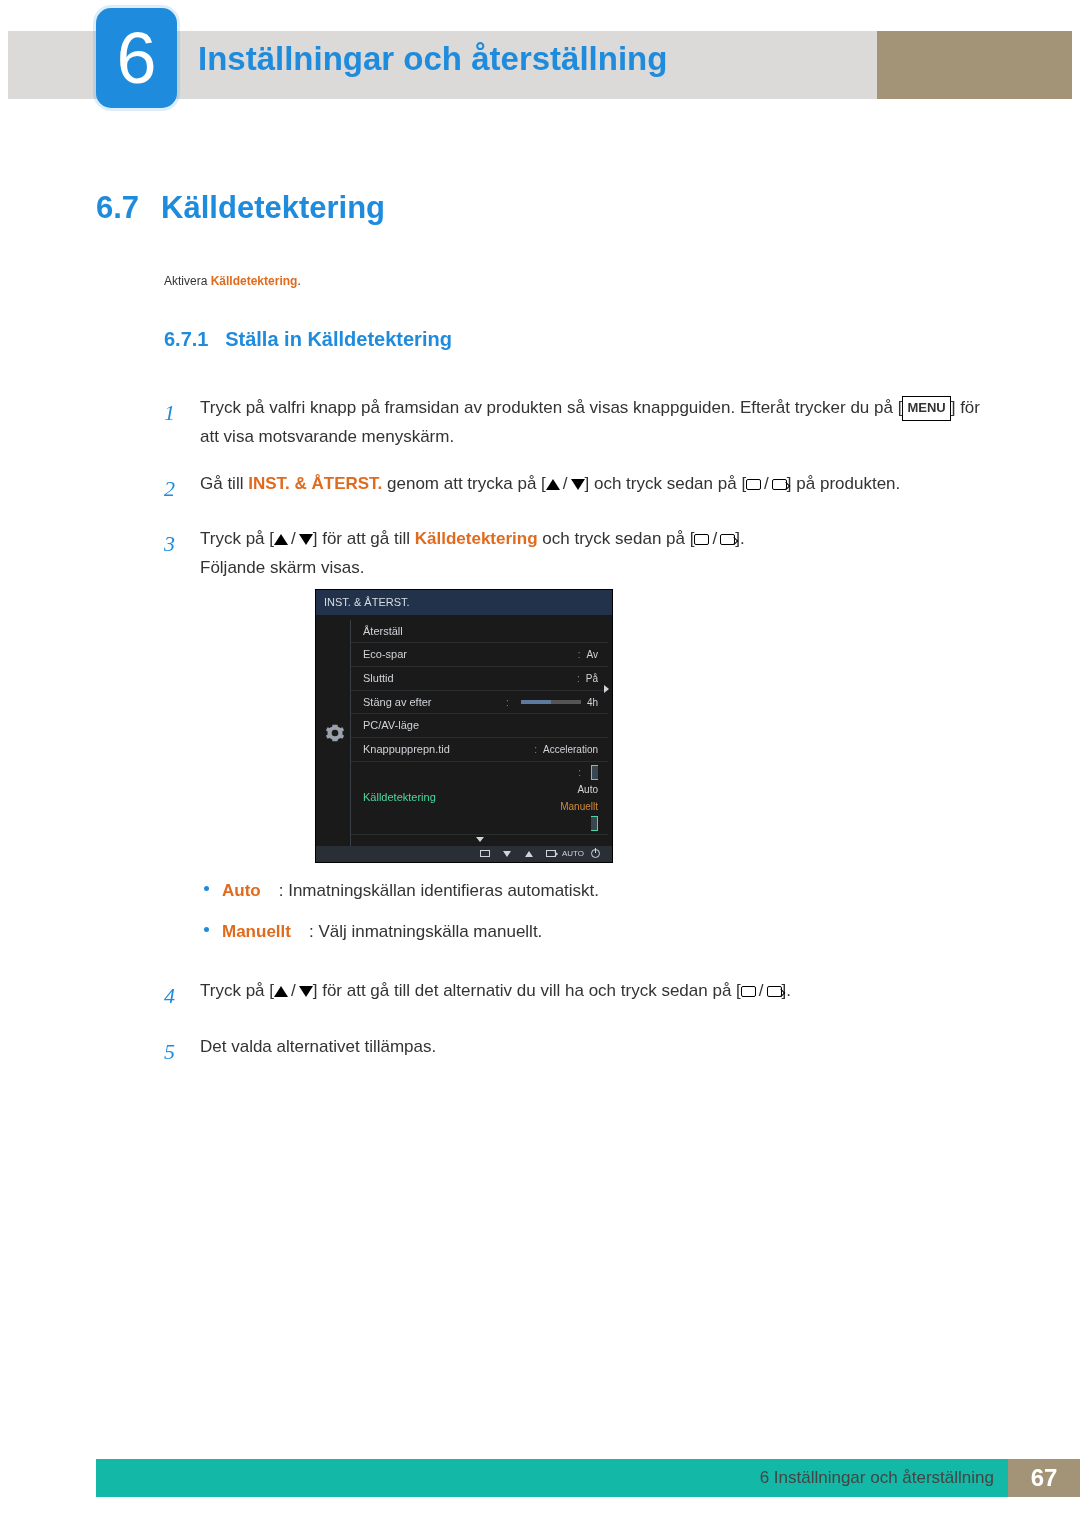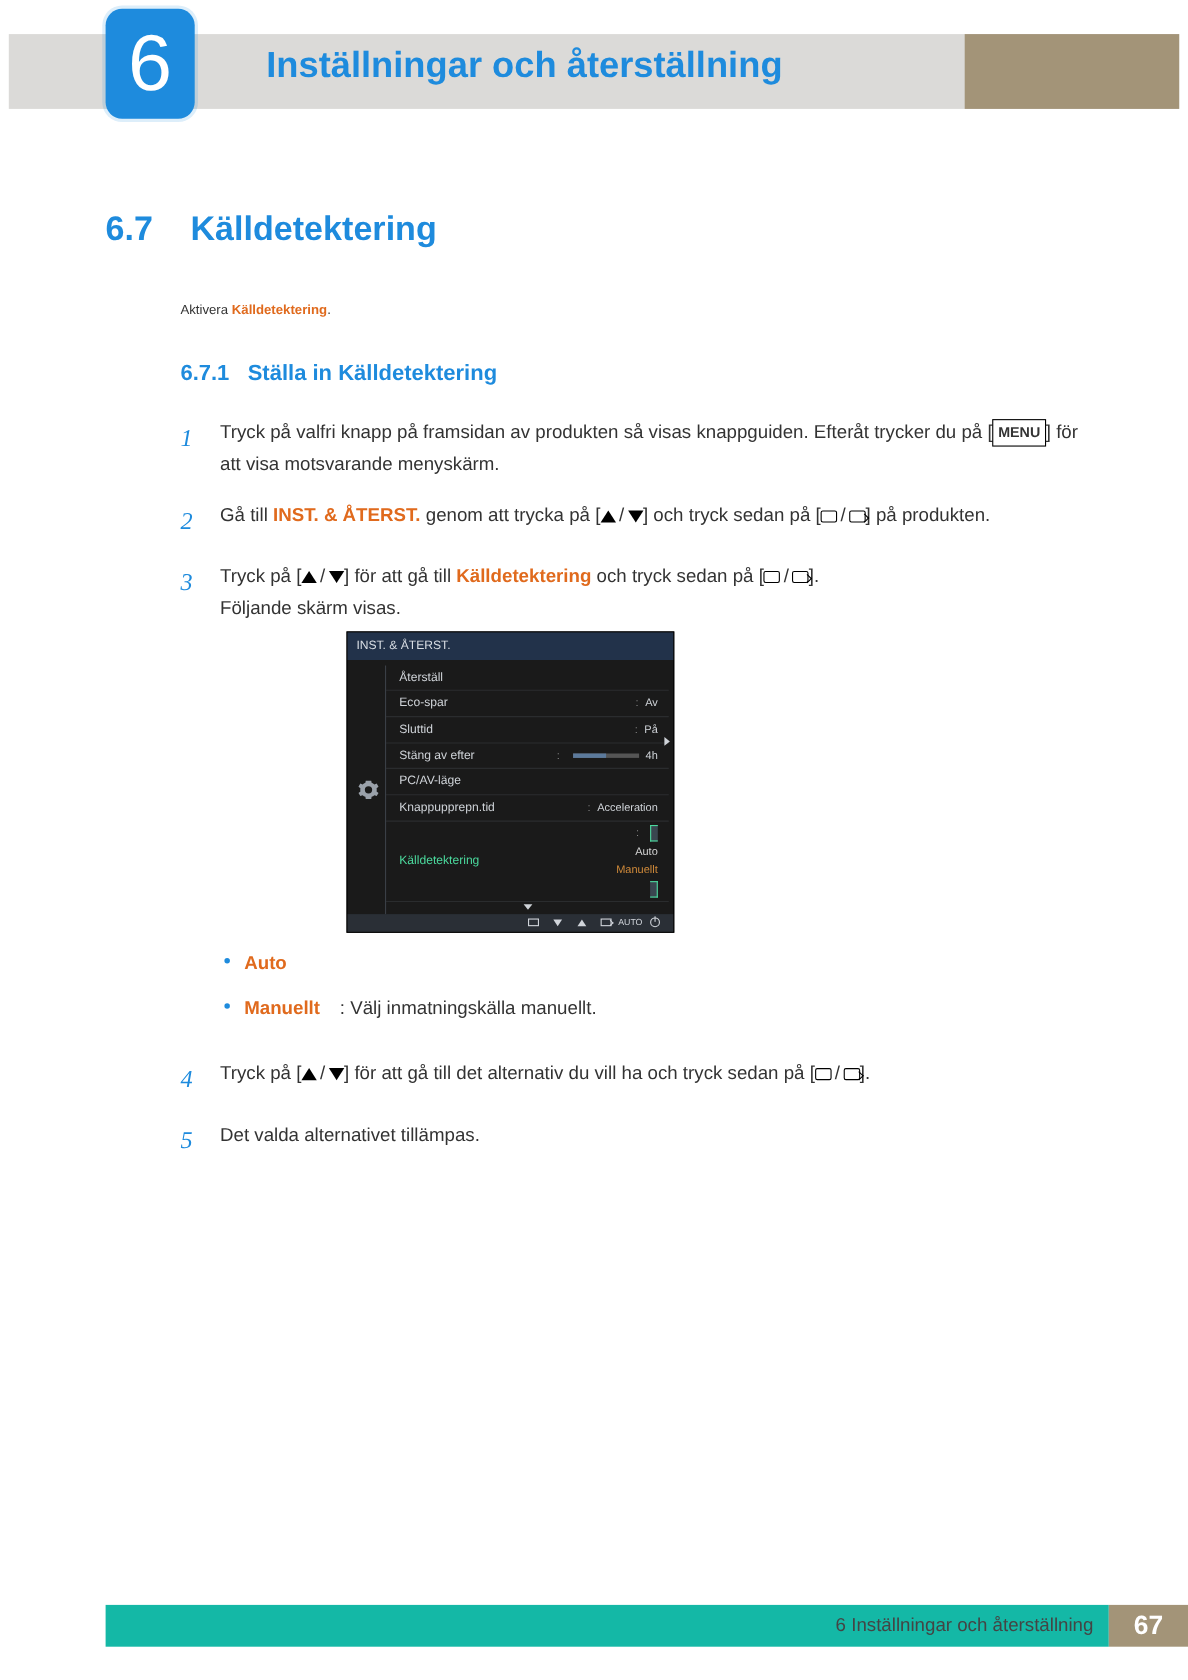--- a/index.html
+++ b/index.html
@@ -37,30 +37,29 @@
     display: flex;
     align-items: center;
     justify-content: center;
   }
   .chapter-title {
     position: absolute;
     left: 198px; top: 40px;
     font-size: 33px;
     color: #1e8bdd;
     font-weight: bold;
-    margin-left: 44px;
   }
   .content {
     position: absolute;
     left: 96px; top: 190px; right: 96px;
   }
   .sec-row {
     display: flex;
     align-items: baseline;
-    gap: 34px;
+    gap: 22px;
     margin-bottom: 48px;
   }
   .sec-num {
     color: #1e8bdd;
     font-size: 31px;
     font-weight: bold;
   }
   .sec-title {
     color: #1e8bdd;
     font-size: 31px;
@@ -70,21 +69,21 @@
     margin-left: 68px;
     margin-bottom: 40px;
     font-size: 12px;
   }
   .term-orange { color: #e06a1d; font-weight: bold; }
   .subhead {
     margin-left: 68px;
     color: #1e8bdd;
     font-size: 20px;
     font-weight: bold;
-    margin-bottom: 28px;
+    margin-bottom: 43px;
   }
   ol.steps {
     list-style: none;
     margin-left: 68px;
   }
   ol.steps li {
     display: flex;
     gap: 18px;
     margin-bottom: 18px;
     line-height: 1.7;
@@ -359,20 +358,21 @@
               <span class="fi">
                   <span class="fi-pwr"></span>
                 </span>
             </div>
           </div>
         </div>
 
         <ul class="bul">
           <li>
               <span class="term-orange">Auto</span>
+              <span>: Inmatningskällan identifieras automatiskt.</span>
             </li>
           <li>
               <span class="term-orange">Manuellt</span>
               <span>: Välj inmatningskälla manuellt.</span>
             </li>
         </ul>
       </span>
     </li>
 
     <li>

